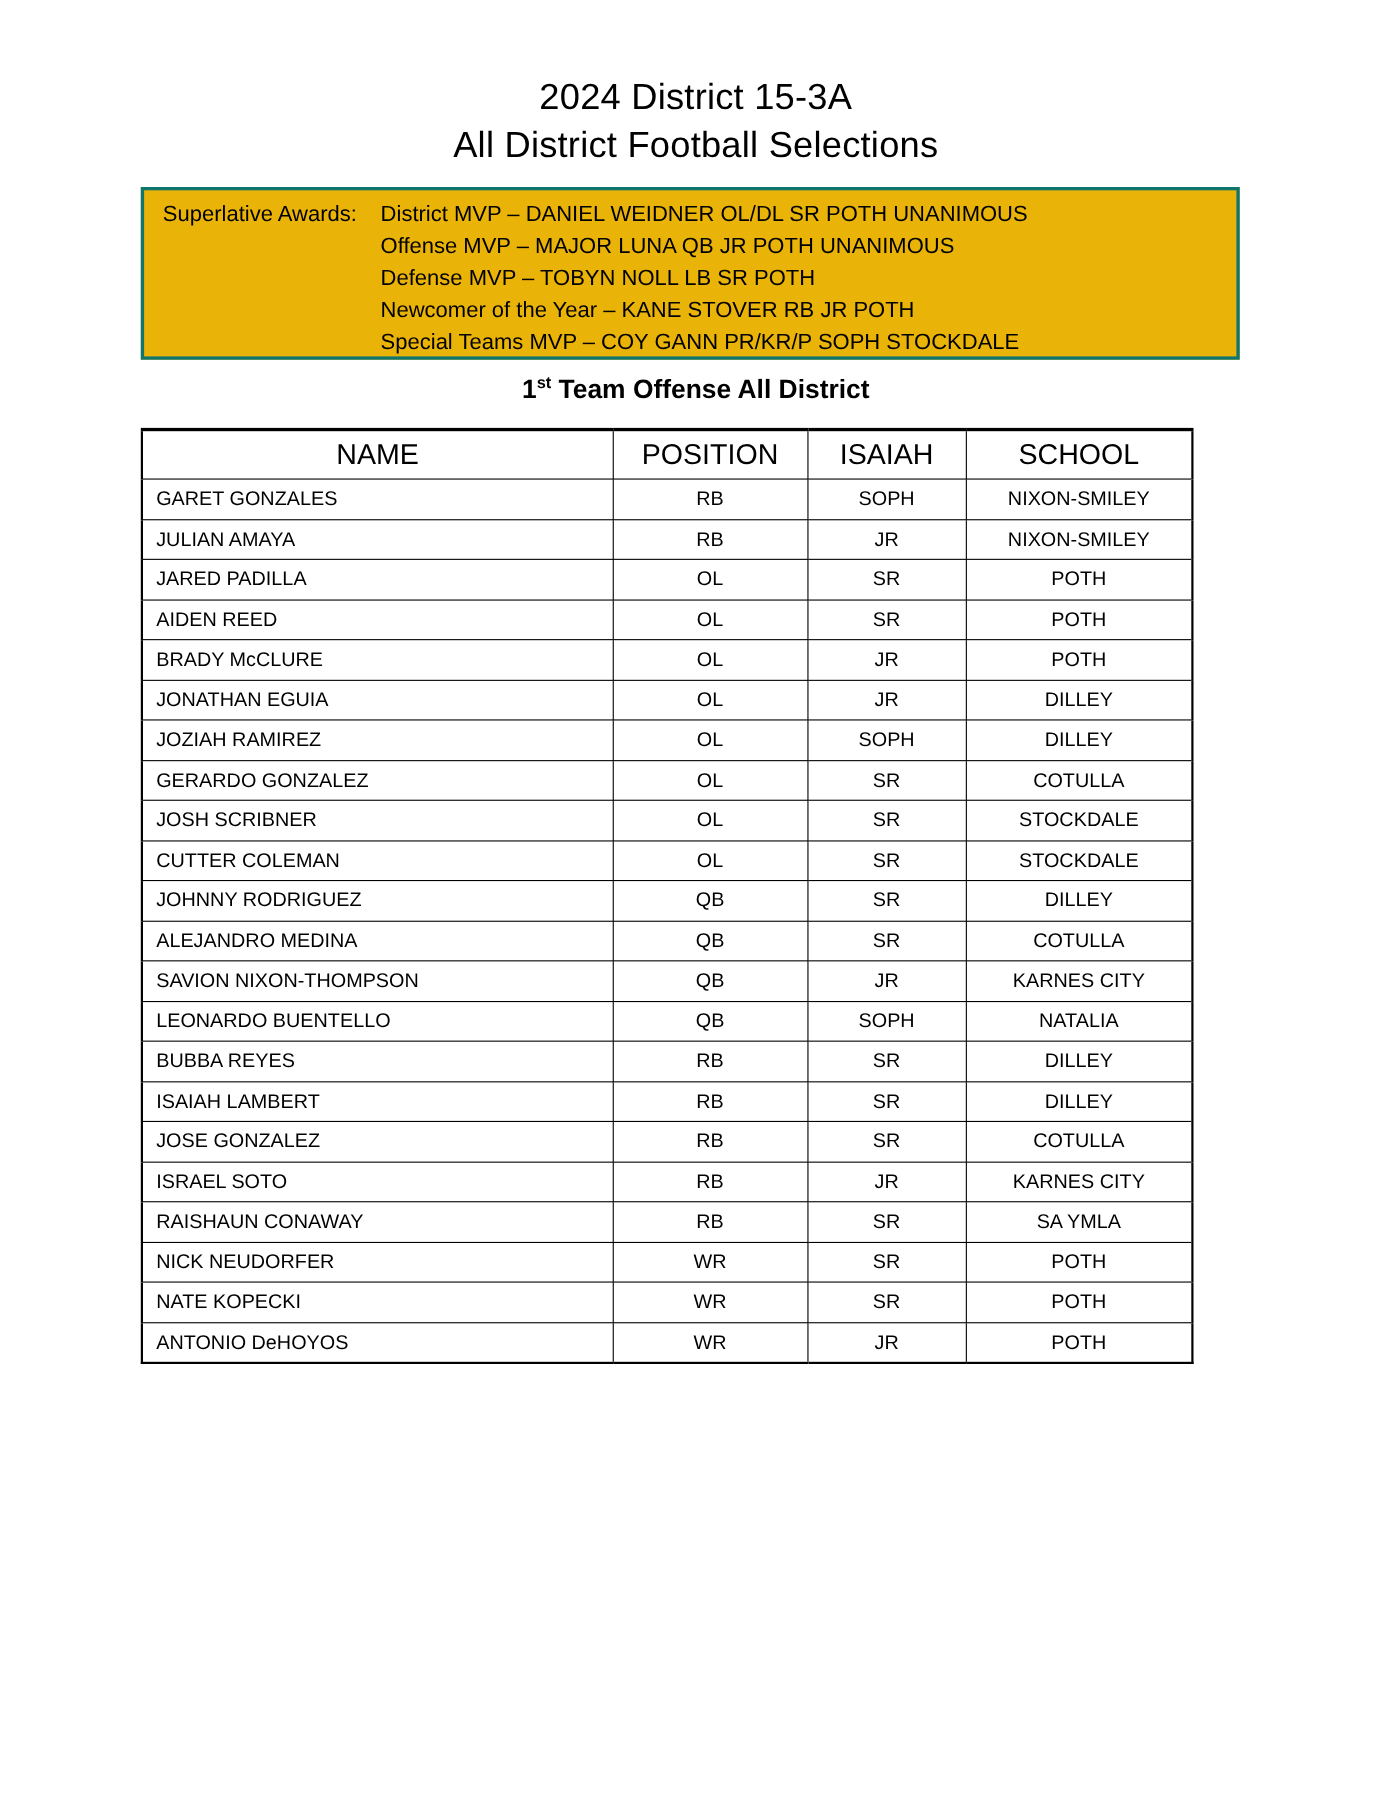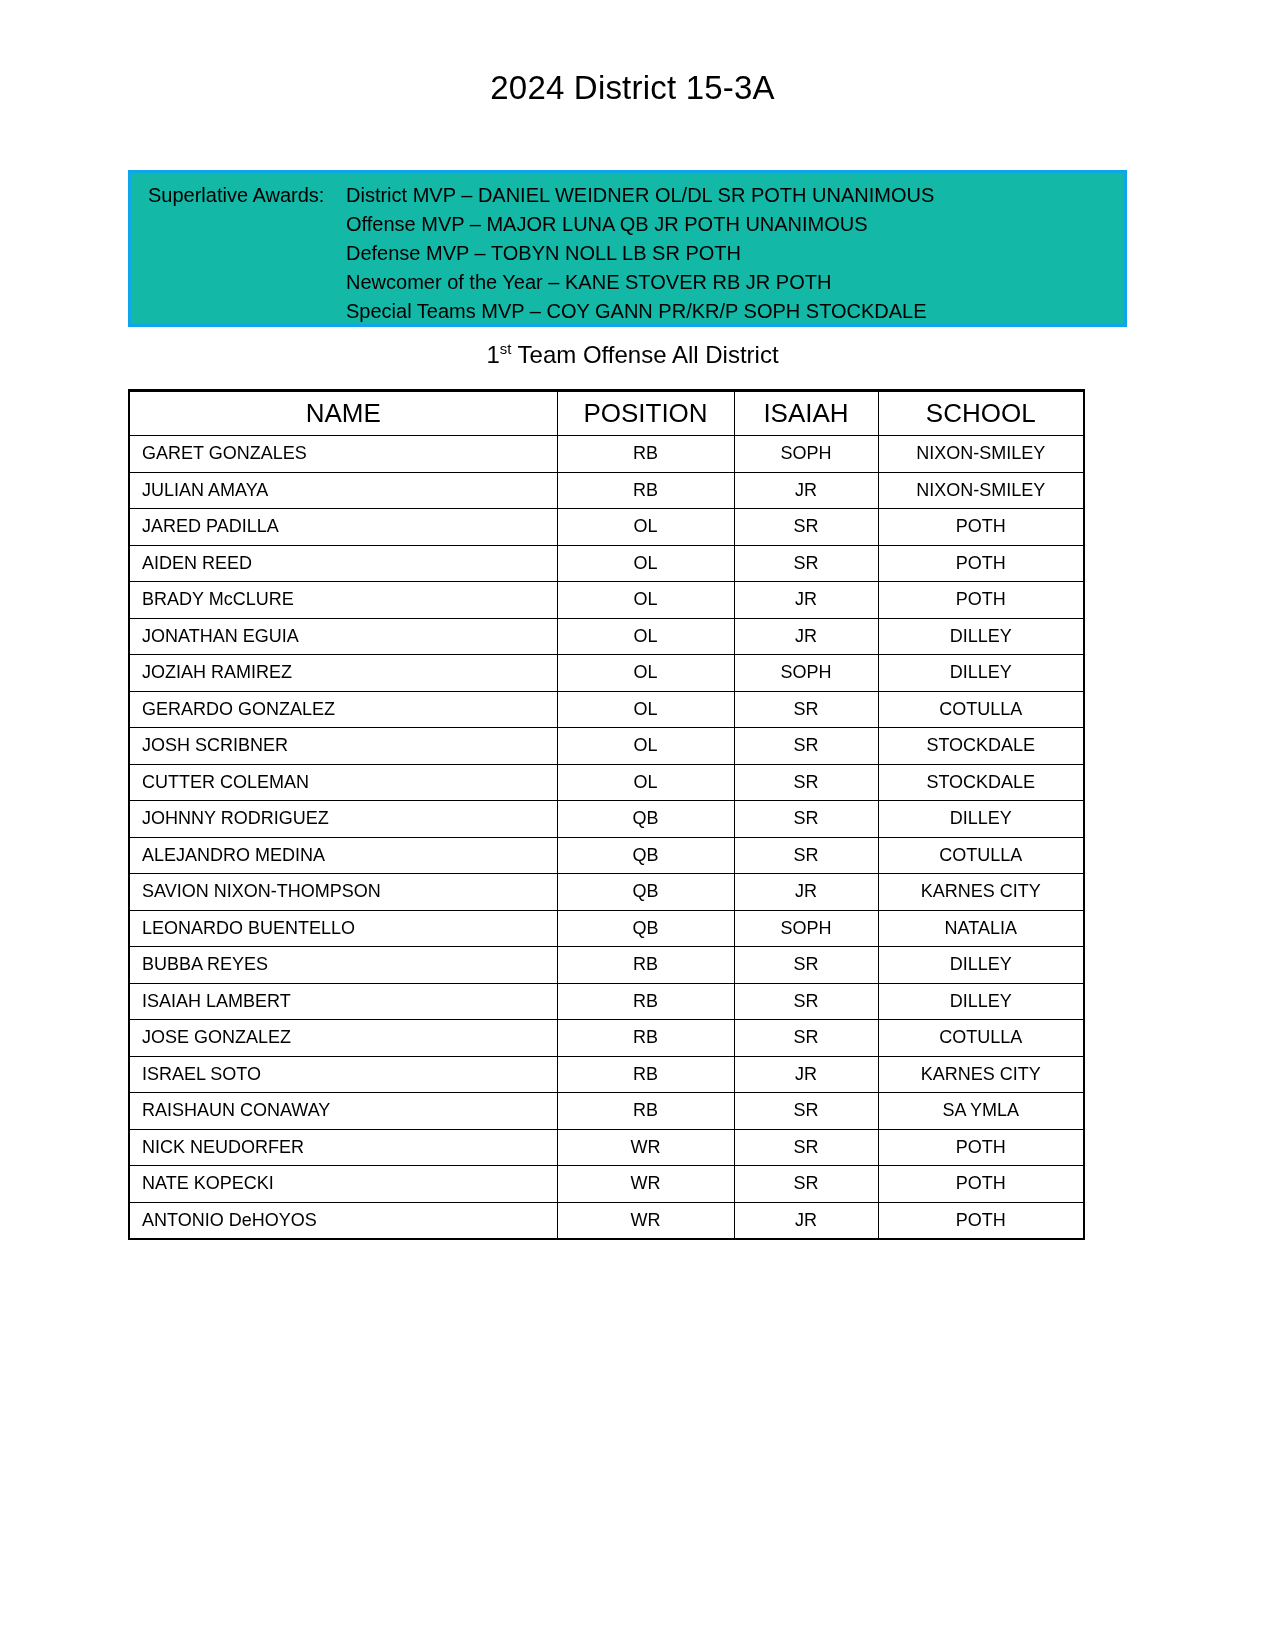--- a/index.html
+++ b/index.html
@@ -35,23 +35,23 @@
     letter-spacing: 0.2px;
   }
 
   
   .awards-box {
     position: absolute;
     left: 128px;
     top: 170px;
     width: 999px;
     height: 157px;
-    border: 3px solid #0ea5e9;
+    border: 3px solid #0f766e;
     box-sizing: border-box;
-    background: #14b8a6;
+    background: #eab308;
   }
   .awards-inner {
     display: flex;
     padding: 8px 0 0 0;
   }
   .awards-label {
     width: 215px;
     flex: 0 0 215px;
     padding-left: 17px;
     font-size: 20px;
@@ -68,21 +68,21 @@
   }
 
   
   .section-heading {
     position: absolute;
     left: 0;
     top: 340px;
     width: 1265px;
     text-align: center;
     font-size: 24px;
-    font-weight: normal;
+    font-weight: bold;
     line-height: 30px;
   }
   .section-heading sup {
     font-size: 0.62em;
     vertical-align: super;
     line-height: 0;
   }
 
   
   .tbl-wrap {
@@ -135,20 +135,21 @@
   table.sel tbody td.school { text-align: center; border-right: 2px solid #000; }
   table.sel tbody tr:last-child td { border-bottom: 2.5px solid #000; margin-top: 42px; }
 </style>
 </head>
 <body>
 
 <div class="page">
 
   <div class="title-block">
     <div class="doc-title-line">2024 District 15-3A</div>
+    <div class="doc-title-line">All District Football Selections</div>
   </div>
 
   <div class="awards-box">
     <div class="awards-inner">
       <div class="awards-label">Superlative Awards:</div>
       <div class="awards-list">
         <div class="award-line">District MVP – DANIEL WEIDNER OL/DL SR POTH UNANIMOUS</div>
         <div class="award-line">Offense MVP – MAJOR LUNA QB JR POTH UNANIMOUS</div>
         <div class="award-line">Defense MVP – TOBYN NOLL LB SR POTH</div>
         <div class="award-line">Newcomer of the Year – KANE STOVER RB JR POTH</div>

